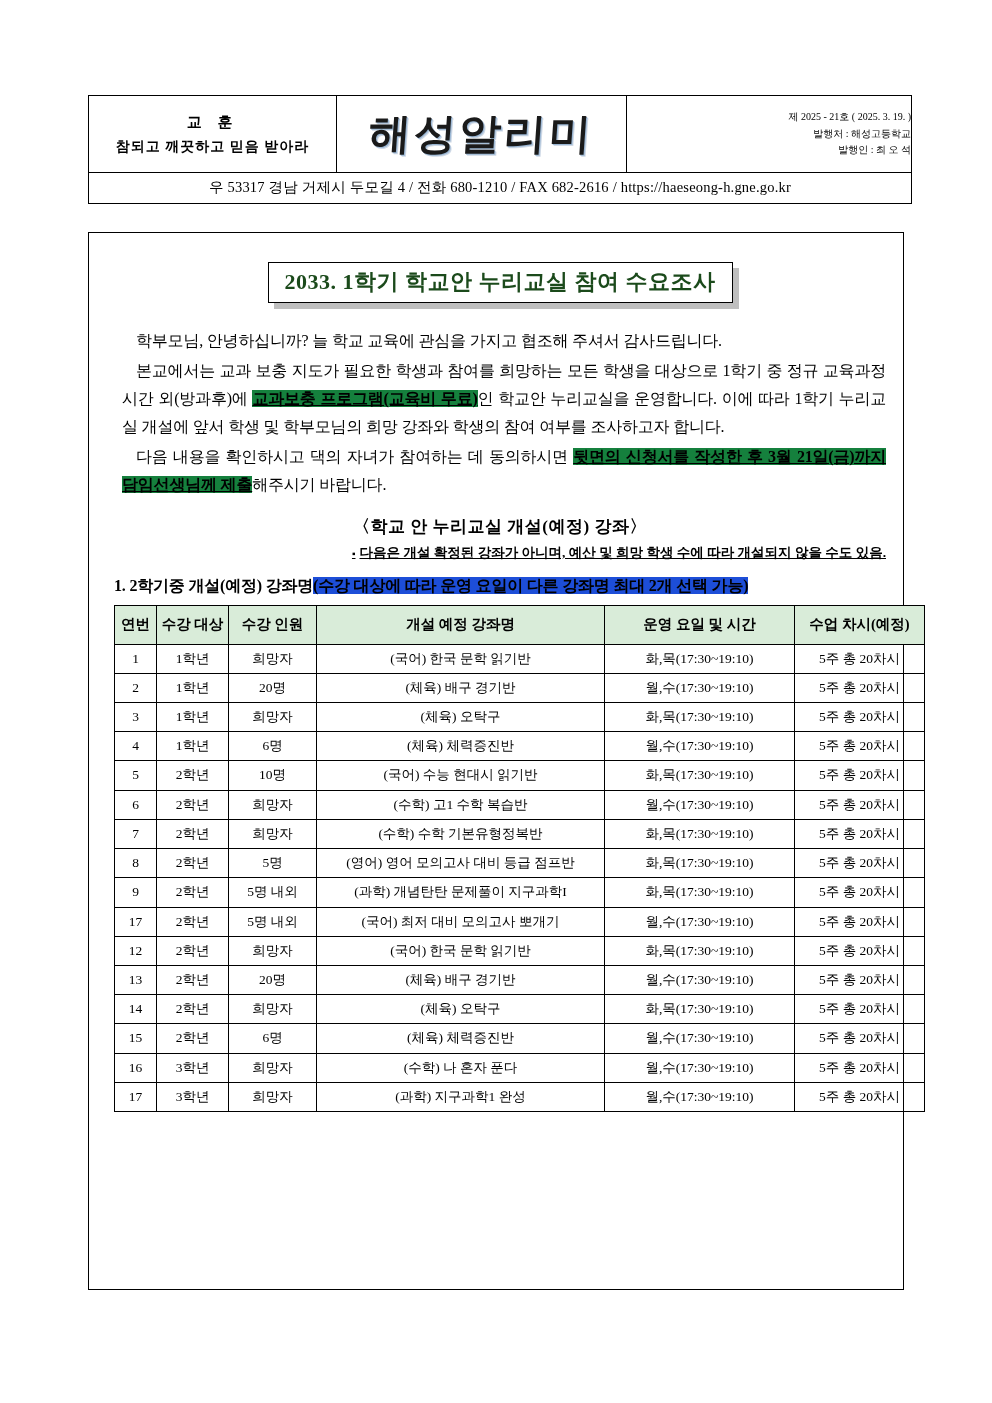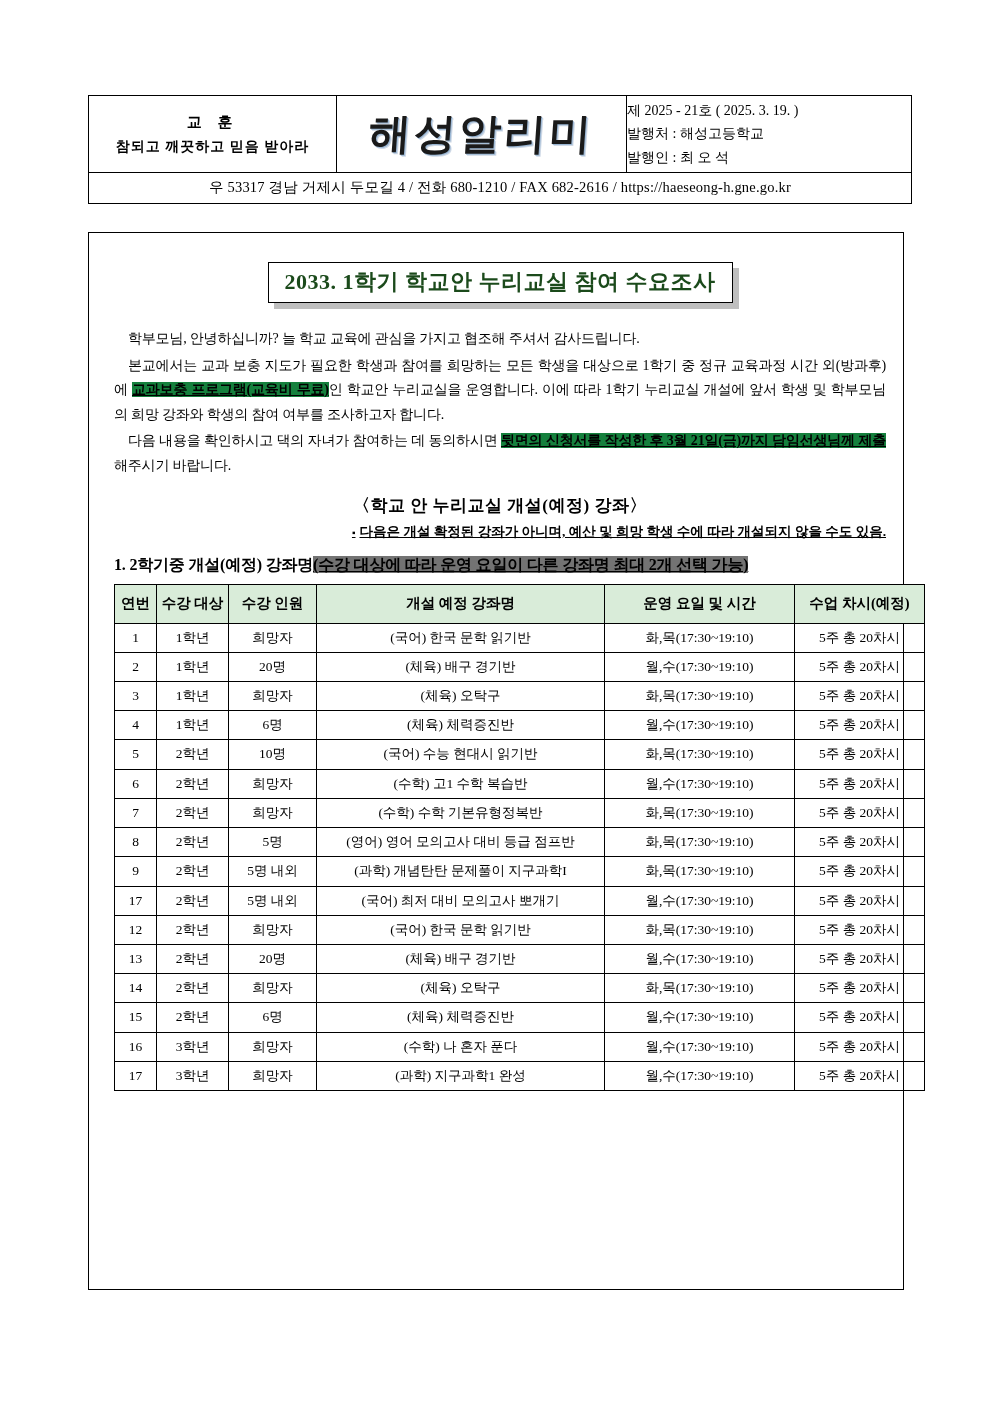--- a/index.html
+++ b/index.html
@@ -67,22 +67,22 @@
     letter-spacing: 3px;
     color: #1a1a1a;
     text-shadow: 1px 1px 0 #9bb7d4, 2px 2px 0 #cfd9e6;
     transform: skewX(-4deg);
   }
   .mast-right {
     flex: 1;
     display: flex;
     flex-direction: column;
     justify-content: center;
-    align-items: flex-start;
-    font-size: 14px;
+    align-items: flex-end;
+    font-size: 10px;
     line-height: 1.65;
     box-sizing: border-box;
   }
   .addr-line {
     border-bottom: 1.5px solid #000;
     border-left: 1.5px solid #000;
     border-right: 1.5px solid #000;
     text-align: center;
     font-size: 14.5px;
     padding: 5px 0 6px;
@@ -103,33 +103,32 @@
     font-weight: bold;
     letter-spacing: 0.5px;
     padding: 4px 16px 5px;
     border: 1.5px solid #000;
     background: #ffffff;
     position: relative;
     box-shadow: 6px 6px 0 #bfbfbf;
     color: #1b4a1b;
   }
   p.para {
-    font-size: 14px;
+    font-size: 16px;
     line-height: 1.75;
-    margin: 0 0 2px 0;
+    margin: 0 0 2px 8px;
     text-indent: 14px;
     text-align: justify;
     letter-spacing: -0.2px;
   }
   .hl-green {
     background: #15803d;
   }
   .hl-yellow {
-    background: #737373;
-    text-decoration: underline;
+    background: #1d4ed8;
   }
   .bold {
     font-weight: bold;
   }
   .uline {
     text-decoration: underline;
   }
 
   .section-head {
     text-align: center;

